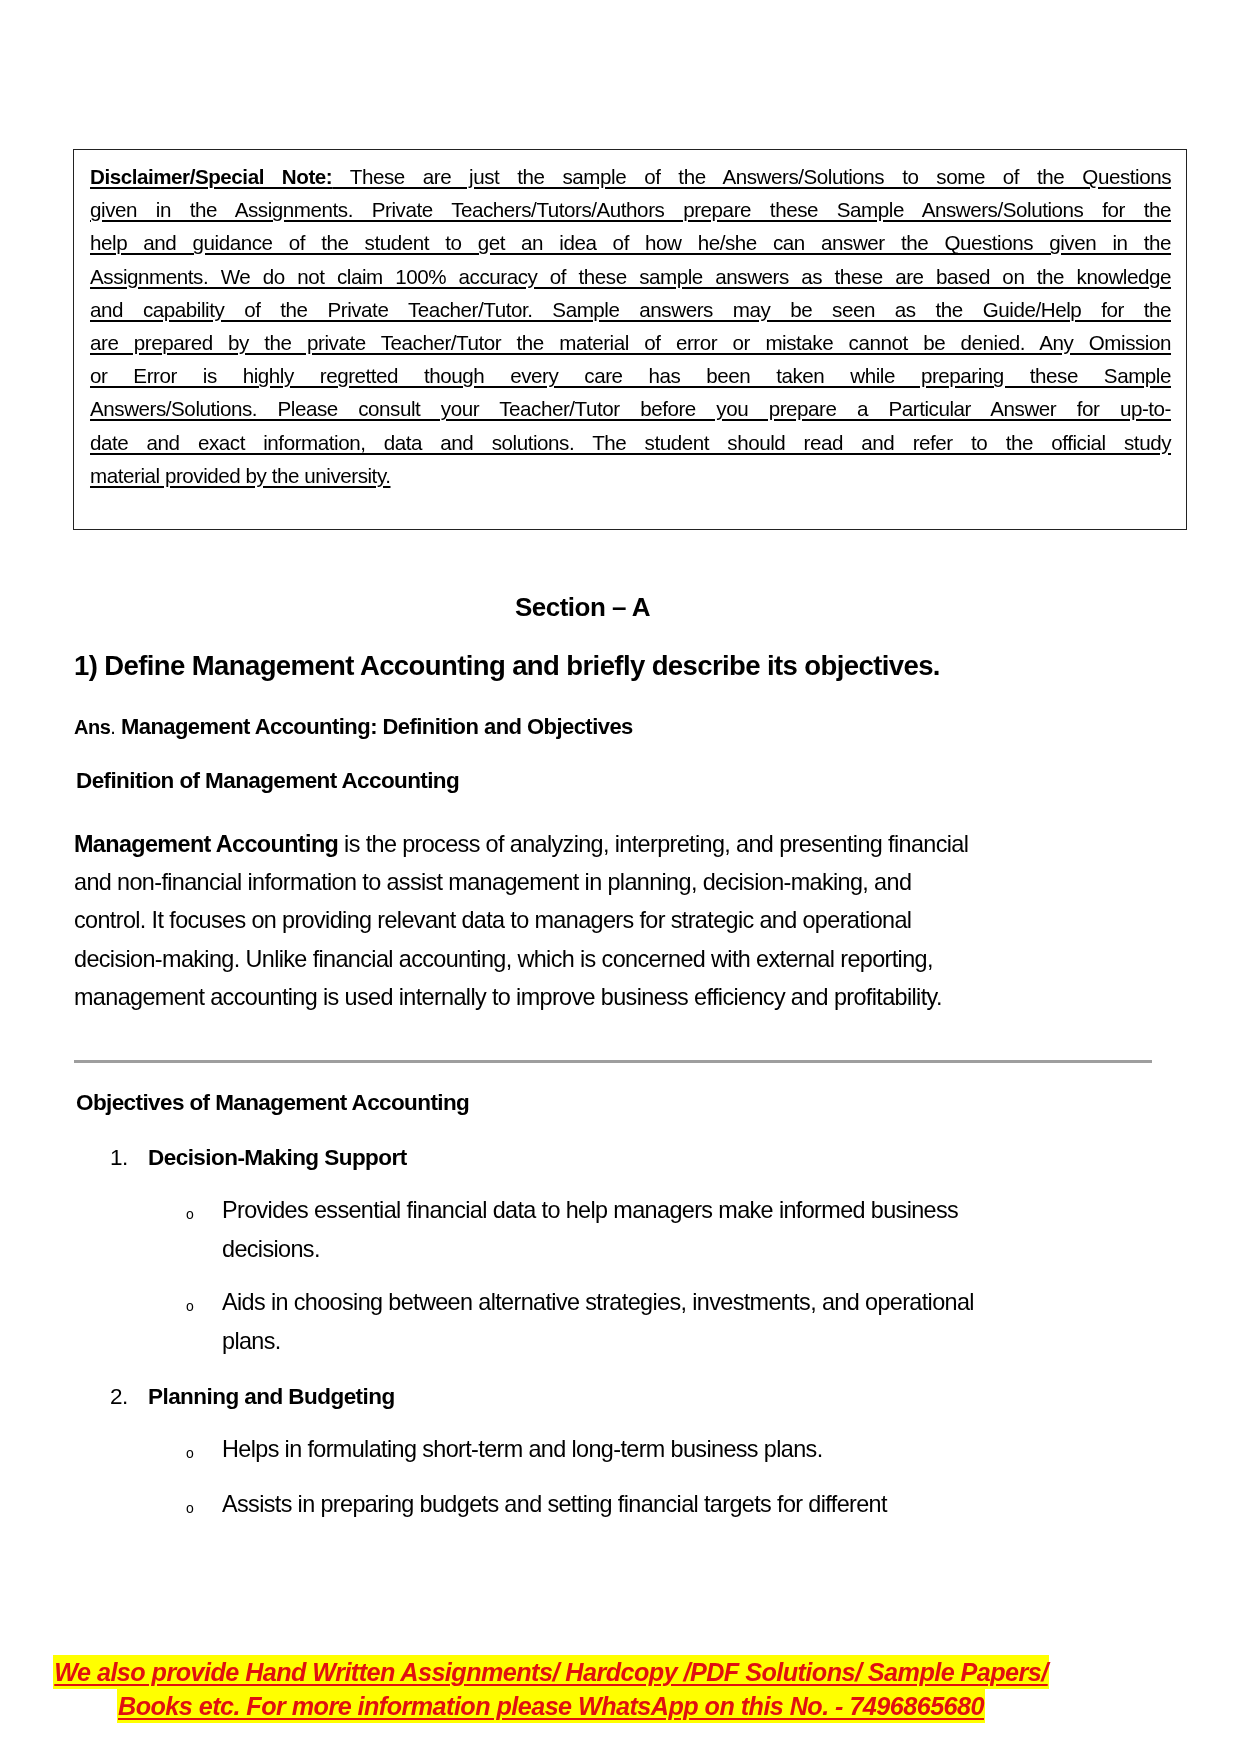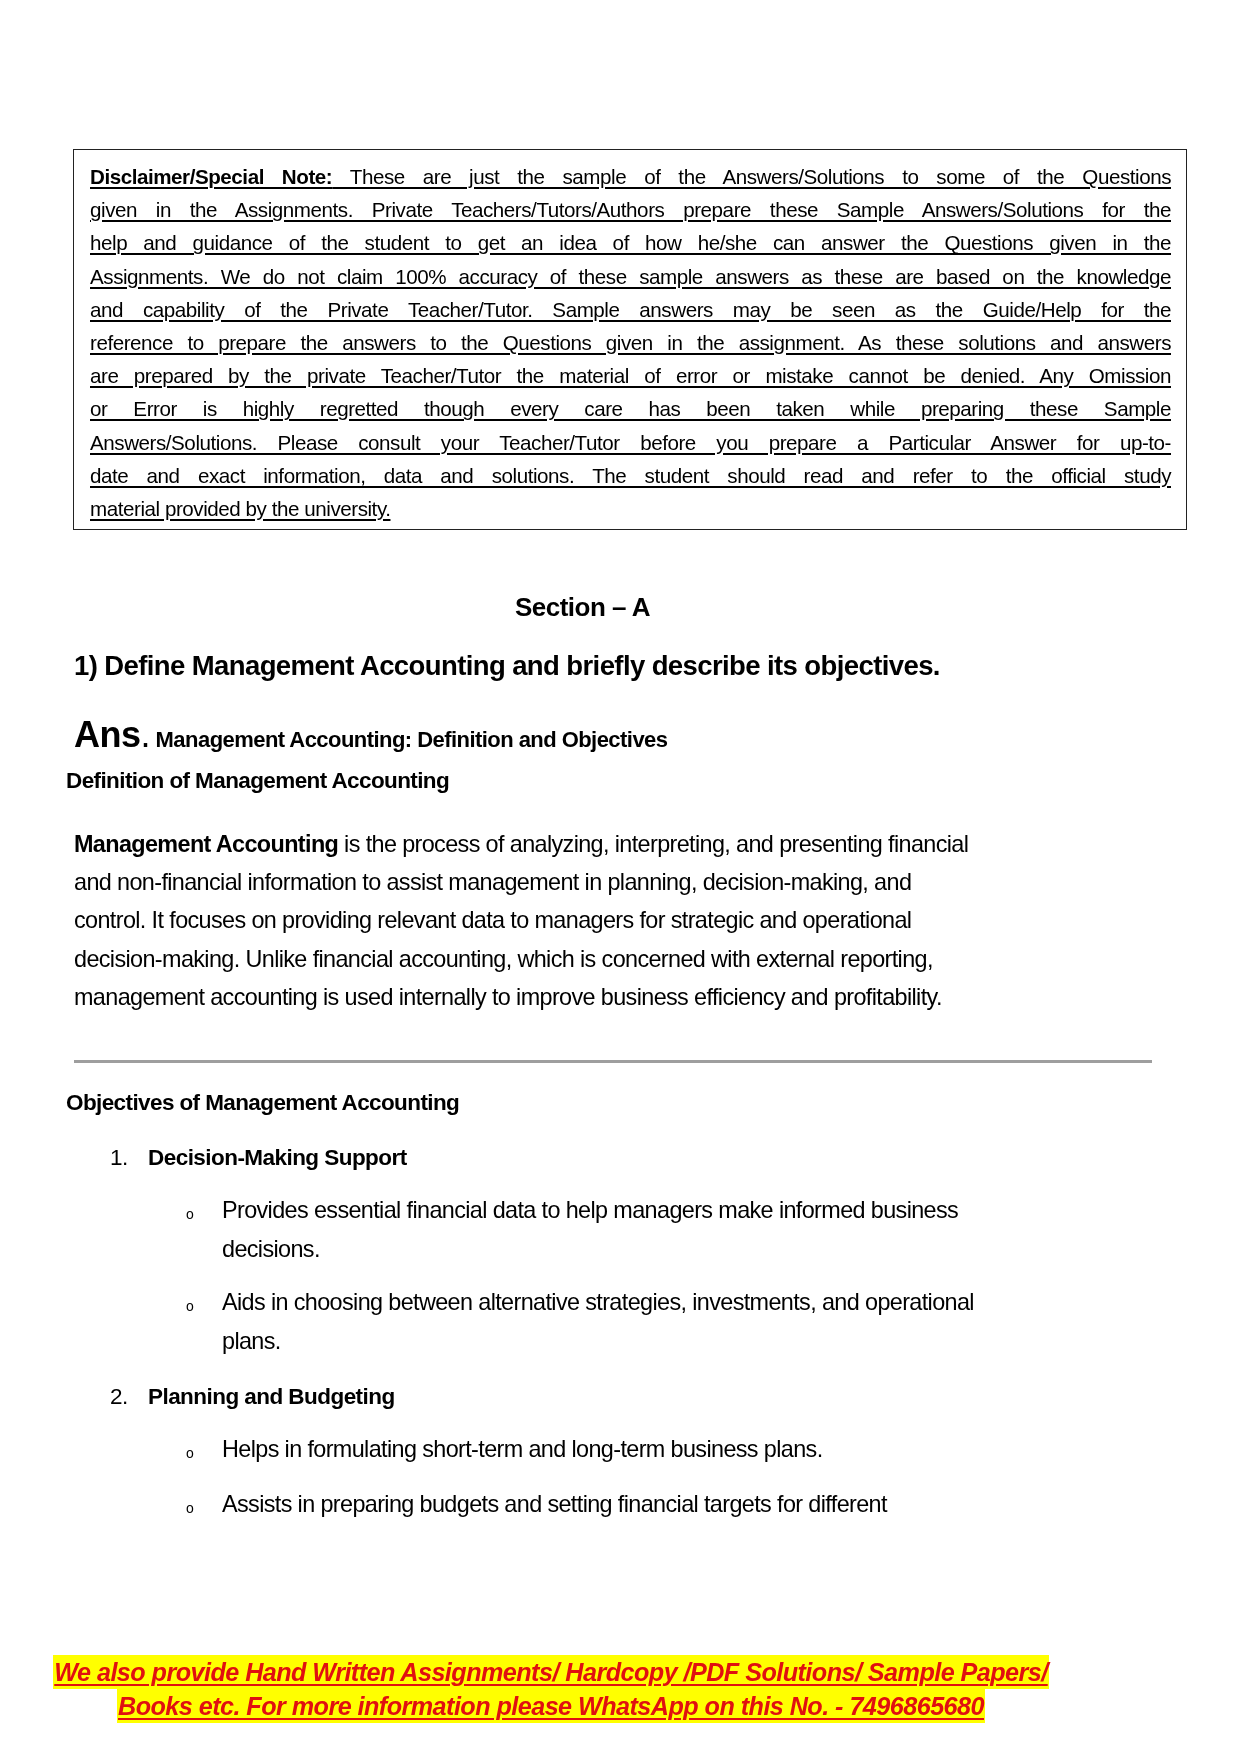--- a/index.html
+++ b/index.html
@@ -21,24 +21,24 @@
   .section-title {
     position: absolute; left: 0; width: 1117px; top: 592px; text-align: center;
     font-weight: bold; font-size: 26px; letter-spacing: -0.5px; margin-left: 24px;
   }
   .question {
     position: absolute; left: 74px; top: 650px; font-weight: bold; font-size: 27.5px; letter-spacing: -0.6px;
   }
   .ans {
     position: absolute; left: 74px; top: 714px; font-size: 22px; font-weight: bold; letter-spacing: -0.55px;
   }
-  .ans .ans-label { font-size: 36px; font-weight: normal; letter-spacing: -0.5px; }
+  .ans .ans-label { font-size: 20px; font-weight: normal; letter-spacing: -0.5px; }
   .ans .ans-label b { font-weight: bold; }
   .subhead {
-    position: absolute; left: 66px; font-weight: bold; font-size: 22.5px; letter-spacing: -0.6px;
+    position: absolute; left: 76px; font-weight: bold; font-size: 22.5px; letter-spacing: -0.6px;
   }
   .para {
     position: absolute; left: 74px; top: 825px; width: 1100px;
     font-size: 23.4px; line-height: 38.2px; letter-spacing: -0.62px;
   }
   .para .pline { display: block; white-space: nowrap; }
   .rule {
     position: absolute; left: 74px; top: 1060px; width: 1078px; height: 3px; background: #9e9e9e;
   }
   .num-item {
@@ -61,21 +61,20 @@
 </style>
 </head>
 <body>
 
 <div class="disclaimer">
   <span class="line"><b>Disclaimer/Special Note:</b><span> These are just the sample of the Answers/Solutions to some of the Questions</span></span>
   <span class="line">given in the Assignments. Private Teachers/Tutors/Authors prepare these Sample Answers/Solutions for the</span>
   <span class="line">help and guidance of the student to get an idea of how he/she can answer the Questions given in the</span>
   <span class="line">Assignments. We do not claim 100% accuracy of these sample answers as these are based on the knowledge</span>
   <span class="line">and capability of the Private Teacher/Tutor. Sample answers may be seen as the Guide/Help for the</span>
-  <span class="line">reference to prepare the answers to the Questions given in the assignment. As these solutions and answers</span>
   <span class="line">are prepared by the private Teacher/Tutor the material of error or mistake cannot be denied. Any Omission</span>
   <span class="line">or Error is highly regretted though every care has been taken while preparing these Sample</span>
   <span class="line">Answers/Solutions. Please consult your Teacher/Tutor before you prepare a Particular Answer for up-to-</span>
   <span class="line">date and exact information, data and solutions. The student should read and refer to the official study</span>
   <span class="line last">material provided by the university.</span>
 </div>
 
 <div class="section-title">Section – A</div>
 
 <div class="question">1) Define Management Accounting and briefly describe its objectives.</div>

